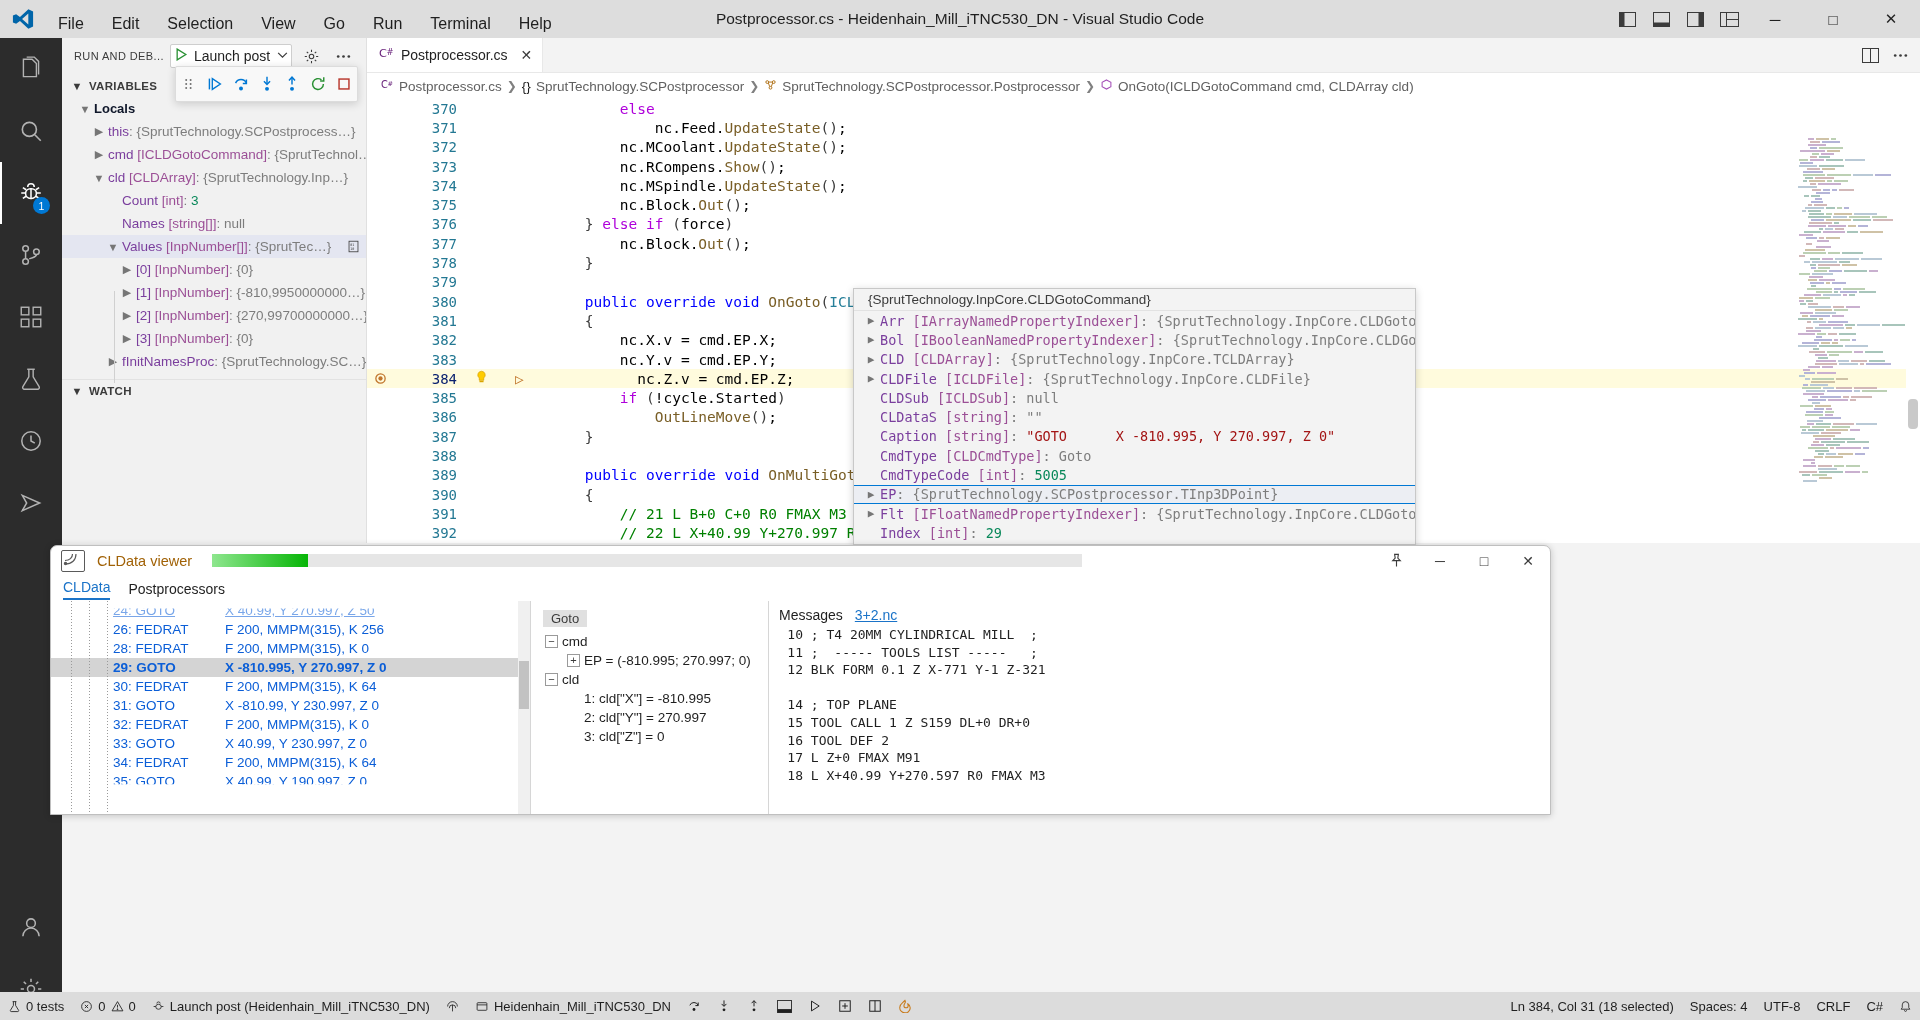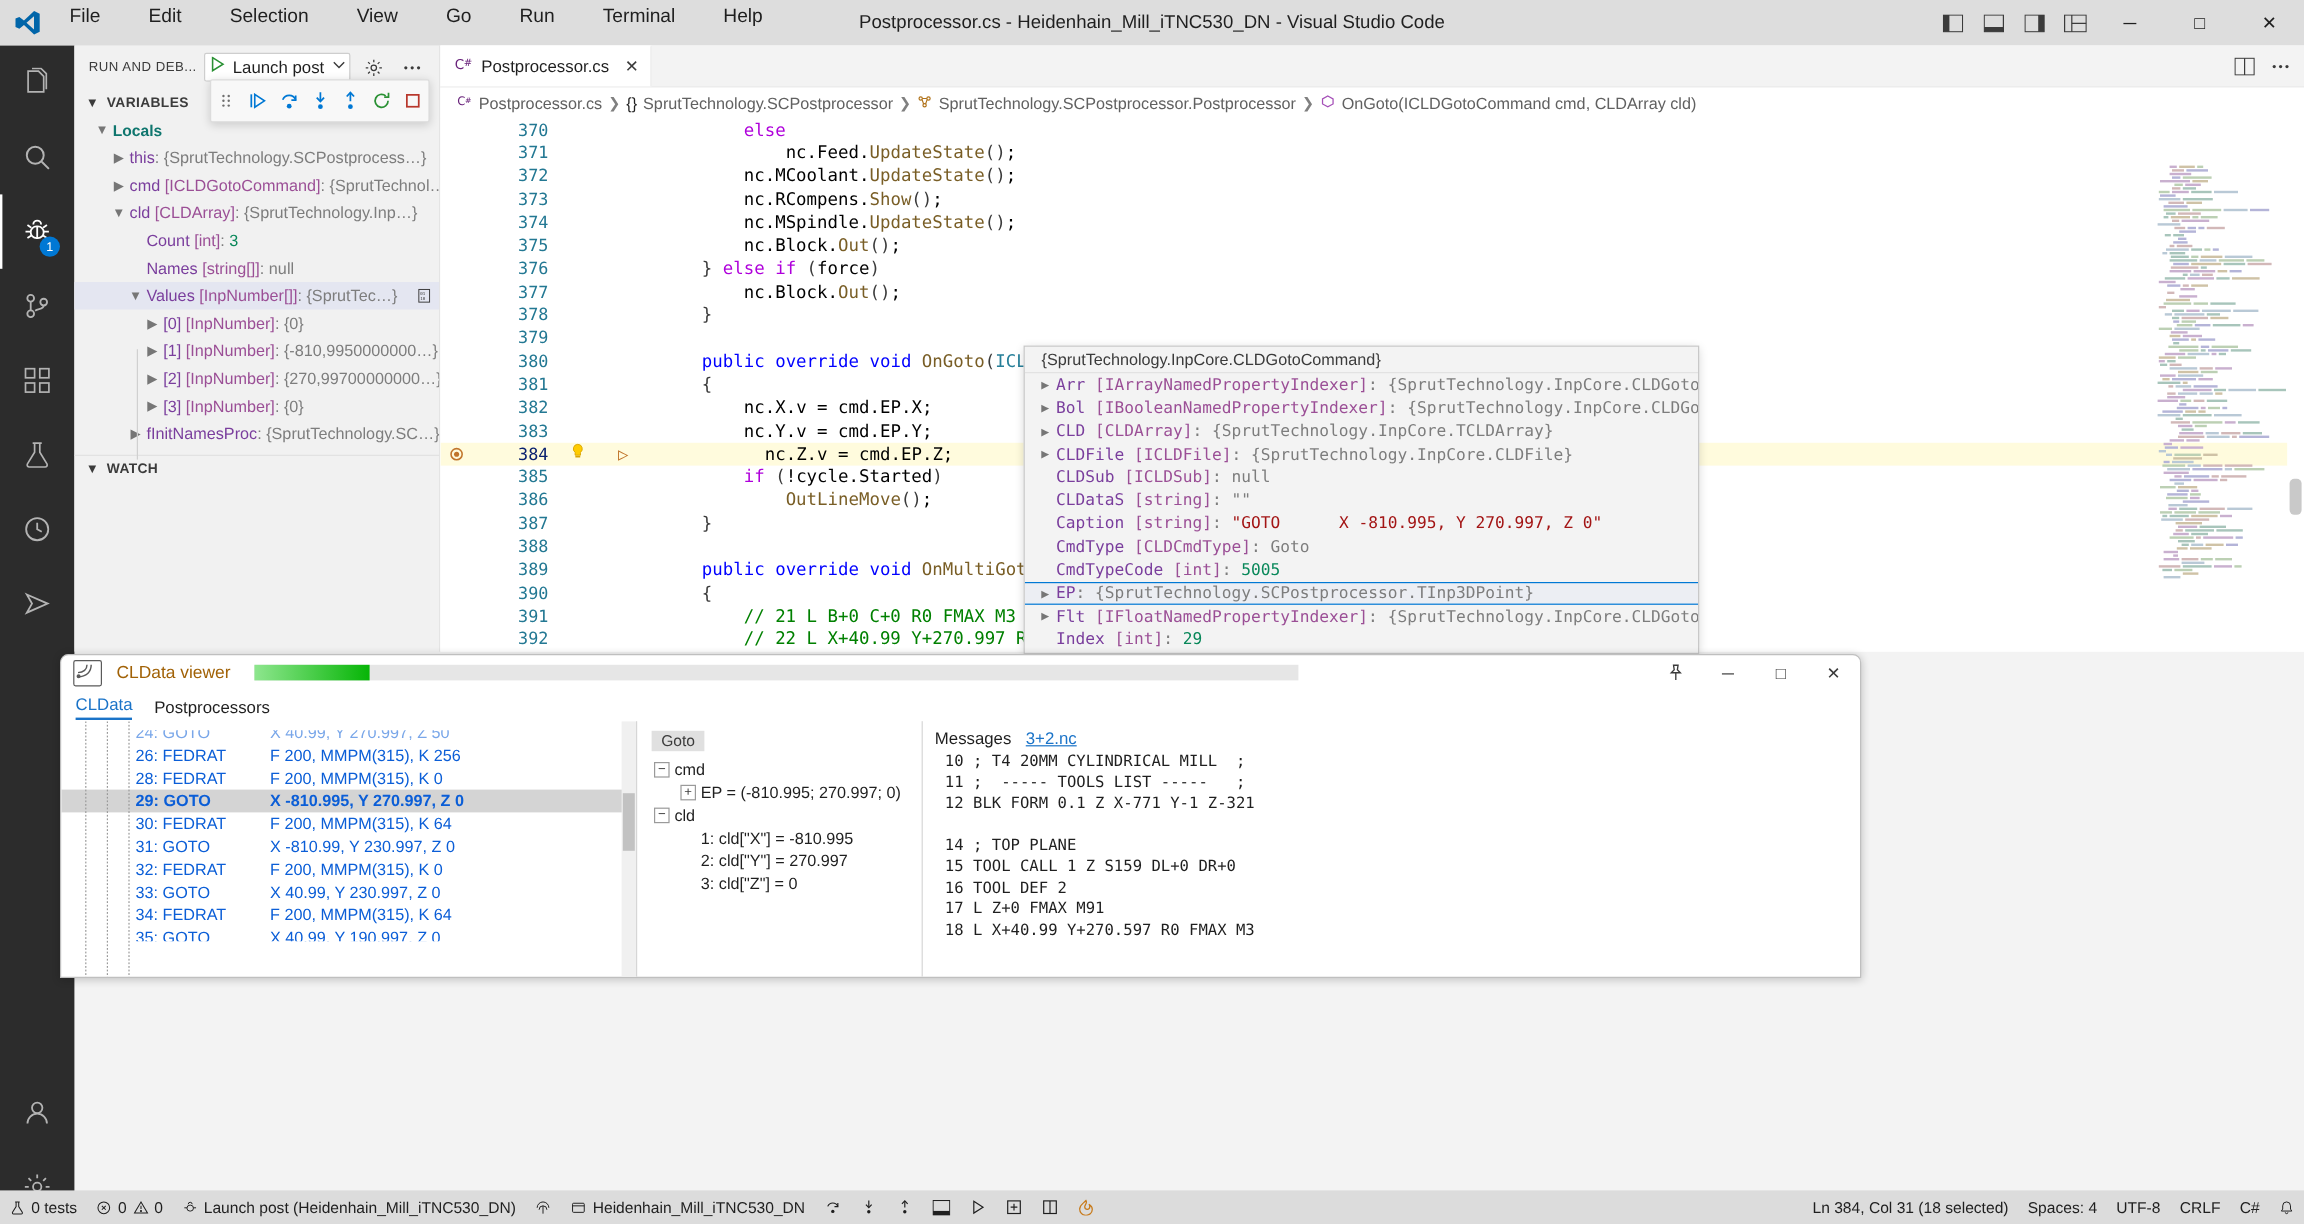--- a/index.html
+++ b/index.html
@@ -4,21 +4,21 @@
 <style>
   * { box-sizing: border-box; margin:0; padding:0; }
   html,body { width:1920px; height:1020px; overflow:hidden; background:#f3f3f3;
     font-family:"Liberation Sans", sans-serif; }
   .mono { font-family:"DejaVu Sans Mono", monospace; }
 
   
   #titlebar { position:absolute; left:0; top:0; width:1920px; height:38px;
     background:#dddddd; display:flex; align-items:center; }
   #vscode-logo { width:46px; height:38px; display:flex; align-items:center; justify-content:center; }
-  #menubar { display:flex; align-items:flex-start; height:38px; gap:16px; }
+  #menubar { display:flex; align-items:flex-end; height:38px; gap:4px; }
   .menu-item { font-size:16px; color:#1f1f1f; padding:4px 12px; line-height:20px; }
   #win-title { position:absolute; left:0; width:1920px; text-align:center;
     font-size:15.5px; color:#1f1f1f; pointer-events:none; }
   #win-right { position:absolute; right:0; top:0; height:38px; display:flex; align-items:center; }
   .layout-btn { width:34px; height:38px; display:flex; align-items:center; justify-content:center; }
   .wbtn { width:58px; height:38px; display:flex; align-items:center; justify-content:center;
     font-size:15px; color:#1f1f1f; }
 
   
   #activitybar { position:absolute; left:0; top:38px; width:62px; height:982px; background:#2c2c2c; }
@@ -307,21 +307,21 @@
     </div>
   </div>
 
   <div class="sec-head">
     <span class="caret">▼</span>
     <span class="txt">VARIABLES</span>
   </div>
 
   <div class="varrow" style="padding-left:14px">
     <span class="tw">▼</span>
-    <span style="font-weight:bold;color:#0f766e;font-size:13px">Locals</span>
+    <span style="font-weight:bold;color:#0f172a;font-size:13px">Locals</span>
   </div>
 
   <div id="varlist">
       <div class="varrow" style="padding-left: 28px;">
         <span class="tw">▶</span>
         <span class="vname">this</span>
         <span class="vval">:&nbsp;</span>
         <span><span class="vval">{SprutTechnology.SCPostprocess…}</span></span>
       </div>
       <div class="varrow" style="padding-left: 28px;">
@@ -1163,21 +1163,21 @@
   <div id="cld-tabs">
     <div class="cld-tab active">CLData</div>
     <div class="cld-tab">Postprocessors</div>
   </div>
   <div id="cld-body">
     <div id="cld-list">
       <div class="dot-guide" style="left:20px"></div>
       <div class="dot-guide" style="left:38px"></div>
       <div class="dot-guide" style="left:56px"></div>
       <div id="cld-rows">
-          <div class="clrow" style="opacity: 0.55; clip-path: inset(40% 0px 0px);">
+          <div class="clrow" style="opacity: 0.55; clip-path: inset(40% 0px 0px); text-decoration: underline;">
             <span style="width:62px;flex:none"></span>
             <span style="width:112px;flex:none">24: GOTO</span>
             <span>X 40.99, Y 270.997, Z 50</span>
           </div>
           <div class="clrow">
             <span style="width:62px;flex:none"></span>
             <span style="width:112px;flex:none">26: FEDRAT</span>
             <span>F 200, MMPM(315), K 256</span>
           </div>
           <div class="clrow">

